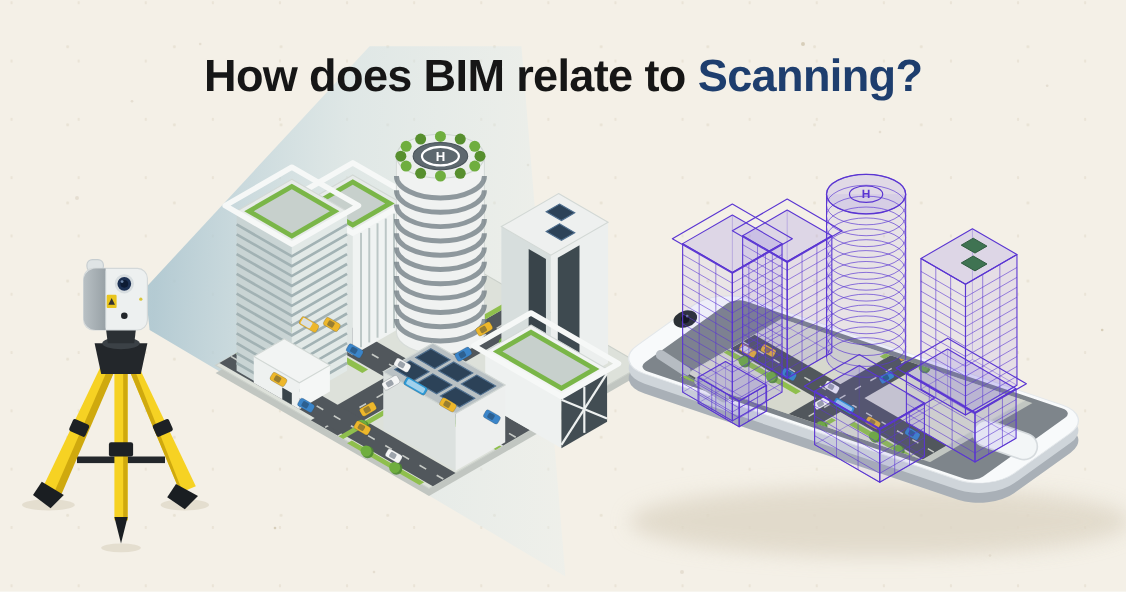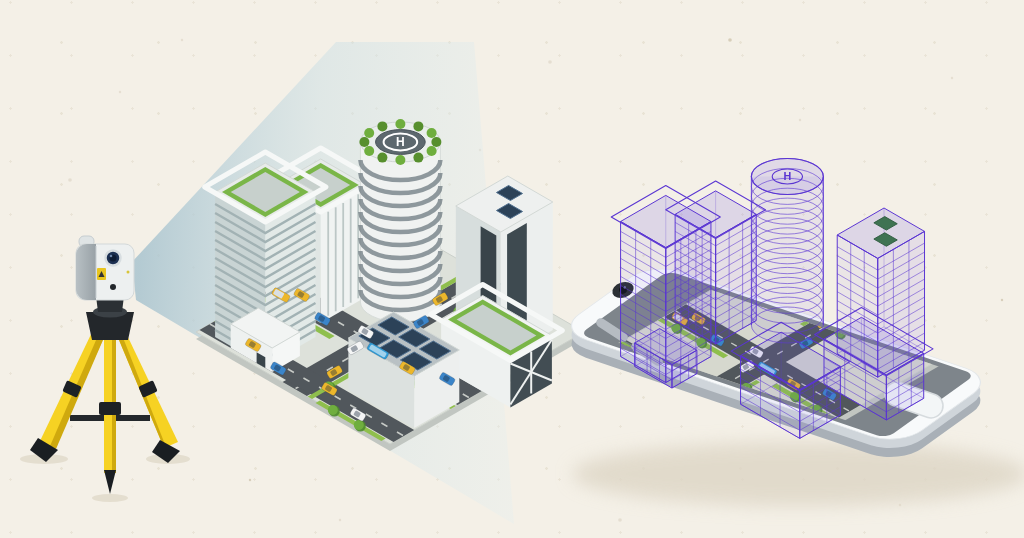--- a/index.html
+++ b/index.html
@@ -559,13 +559,16 @@
         <polyline points="-41.6,9.0 24.2,47.0 69.3,21.0" fill="none" stroke="#5a35d2" stroke-width="0.7" opacity=".85"></polyline>
         <line x1="-19.6" y1="70.7" x2="-19.6" y2="16.7" stroke="#5a35d2" stroke-width="0.7" opacity=".85"></line>
         <line x1="54.3" y1="78.7" x2="54.3" y2="24.7" stroke="#5a35d2" stroke-width="0.7" opacity=".85"></line>
         <line x1="2.3" y1="83.3" x2="2.3" y2="29.3" stroke="#5a35d2" stroke-width="0.7" opacity=".85"></line>
         <line x1="39.3" y1="87.3" x2="39.3" y2="33.3" stroke="#5a35d2" stroke-width="0.7" opacity=".85"></line>
         <line x1="3.5" y1="32.0" x2="3.5" y2="-22.0" stroke="#5a35d2" stroke-width="0.7" opacity=".4"></line>
         <polygon points="3.5,-22.0 69.3,16.0 24.2,42.0 -41.6,4.0" fill="rgba(108,78,226,.16)" stroke="#5a35d2" stroke-width="1.1" stroke-linejoin="round"></polygon>
         <polygon points="3.5,-33.0 79.7,11.0 24.2,43.0 -52.0,-1.0" fill="none" stroke="#5a35d2" stroke-width="1.2" stroke-linejoin="round"></polygon>
       </g>
     </svg>
+  <div class="title">
+    <span style="color: rgb(22, 22, 22);">How does BIM relate to</span><span class="accent" style="color: rgb(30, 62, 110);">Scanning?</span>
+  </div>
 </div>
 
 </body></html>

